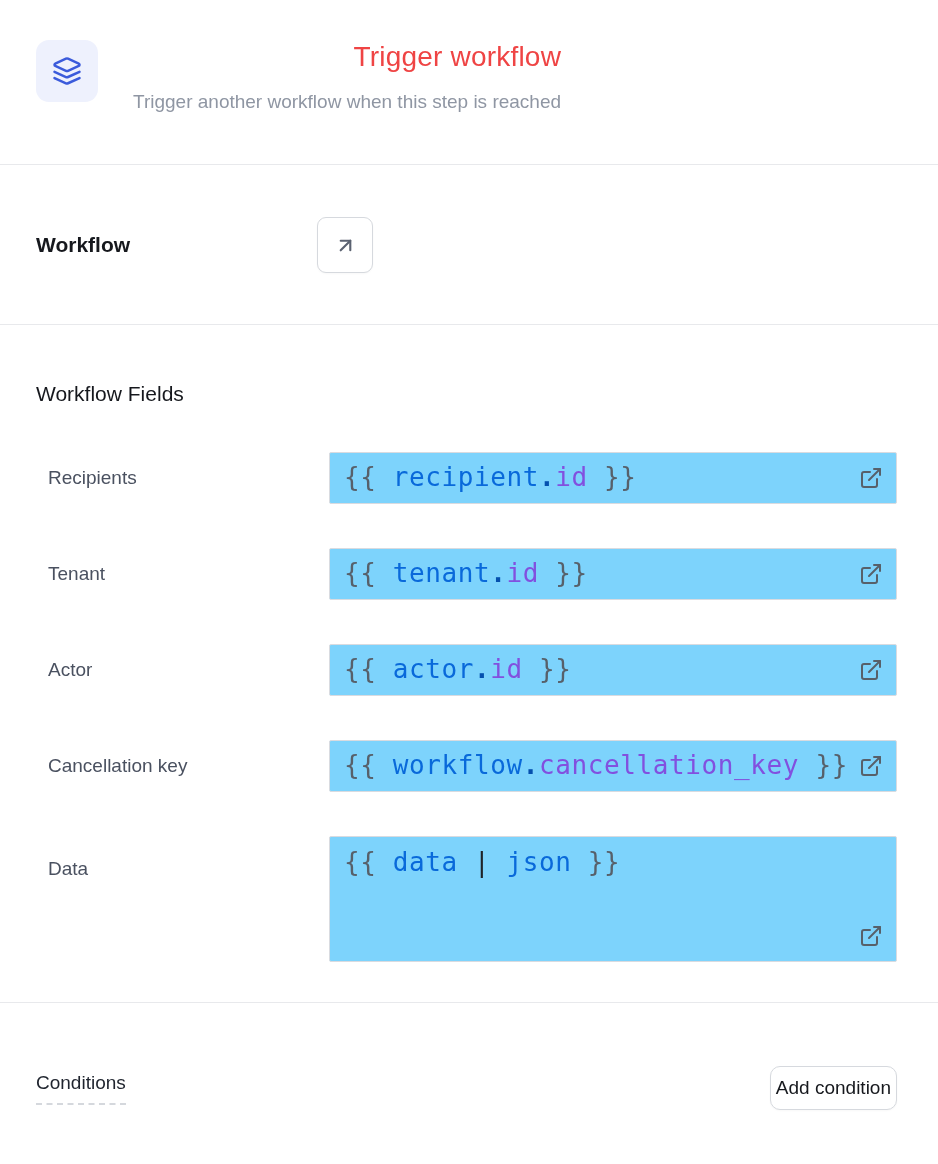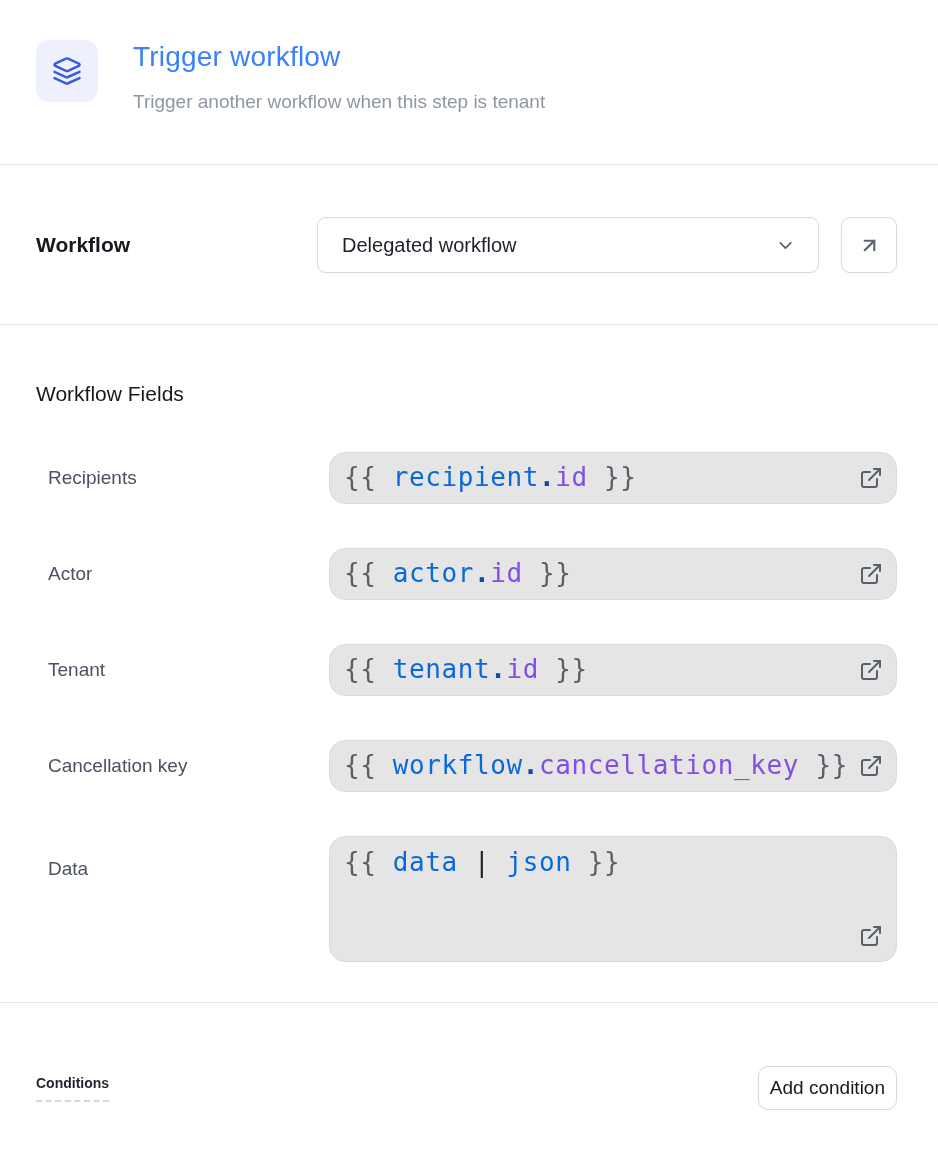--- a/index.html
+++ b/index.html
@@ -14,21 +14,21 @@
 
   
   .header { display: flex; align-items: flex-start; gap: 35px; padding: 40px 41px 51px 36px; }
   .icon-tile {
     width: 62px; height: 62px; border-radius: 13px;
     background: var(--icon-tile-bg, #eef1fd);
     display: flex; align-items: center; justify-content: center; flex-shrink: 0;
   }
   .icon-tile svg { width: 30px; height: 30px; stroke: var(--accent-blue, #3b5bdb); }
   .header-text { padding-top: 1px; }
-  .header-title { font-size: 28px; font-weight: 400; color: #3b82f6; letter-spacing: .2px; }
+  .header-title { font-size: 28px; font-weight: 400; color: #ef4444; letter-spacing: .2px; text-align: right; }
   .header-subtitle { margin-top: 18px; font-size: 19px; font-weight: 400; color: #8f96a3; }
 
   .divider { border: 0; border-top: 1px solid #e8e9ec; }
 
   
   .workflow-row { display: flex; align-items: center; padding: 52px 41px 51px 36px; }
   .row-label { width: 281px; flex-shrink: 0; font-size: 21px; font-weight: 700; color: #16181d; }
   .select-group { display: flex; align-items: center; gap: 22px; flex: 1; }
   .select {
     flex: 1; height: 56px; background: #fff;
@@ -47,22 +47,22 @@
   }
 
   
   .fields-section { padding: 0 41px 0 36px; }
   .fields-heading { margin: 57px 0 46px 0; font-size: 21px; font-weight: 400; color: #16181d; }
   .field-row { display: flex; align-items: center; margin-bottom: 44px; margin-left: 12px; }
   .field-row.multiline { align-items: flex-start; margin-bottom: 40px; }
   .field-label { width: 281px; flex-shrink: 0; font-size: 19px; font-weight: 400; color: #4a5160; }
   .field-row.multiline .field-label { padding-top: 22px; }
   .code-input {
-    position: relative; flex: 1; height: 52px; background: #e5e5e5;
-    border: 1px solid #d9dbe0; border-radius: 16px;
+    position: relative; flex: 1; height: 52px; background: #7dd3fc;
+    border: 1px solid #d9dbe0; border-radius: 2px;
     display: flex; align-items: center;
     padding: 0 48px 0 14px; cursor: text;
   }
   .field-row.multiline .code-input { height: 126px; align-items: flex-start; padding-top: 9px; }
   .code-input code {
     font-family: "DejaVu Sans Mono", monospace;
     font-size: 26px; letter-spacing: .6px; white-space: nowrap; line-height: 1.3;
   }
   .tok-delimiter { color: var(--tok-delimiter, #57606a); }
   .tok-variable  { color: var(--tok-variable,  #0969da); }
@@ -75,27 +75,27 @@
   }
   .field-row.multiline .ext-icon { top: auto; bottom: 13px; transform: none; }
   .ext-icon svg { stroke: #57606a; }
 
   
   .conditions-row {
     display: flex; align-items: center; justify-content: space-between;
     padding: 63px 41px 0 36px;
   }
   .conditions-heading {
-    font-size: 14px; font-weight: 700; color: #1f242e;
+    font-size: 19px; font-weight: 400; color: #1f242e;
     display: inline-block; border-bottom: 2px dashed #d5d8dd; padding-bottom: 9px;
   }
   .add-condition-btn {
     font-family: "Liberation Sans", sans-serif;
     background: #fff; border: 1px solid #d6d9de; border-radius: 10px;
-    height: 44px; padding: 0 11px; cursor: pointer;
+    height: 44px; padding: 0 5px; cursor: pointer;
     font-size: 19px; font-weight: 500; color: #16181d;
     box-shadow: 0 1px 2px rgba(16,24,40,.03);
   }
 </style>
 </head>
 <body>
 
 <div class="panel">
 
   <div class="header">
@@ -103,37 +103,29 @@
       <span style="display:flex">
         <svg viewBox="0 0 24 24" fill="none" stroke-width="2" stroke-linecap="round" stroke-linejoin="round" width="30" height="30">
           <path d="M12.83 2.18a2 2 0 0 0-1.66 0L2.6 6.08a1 1 0 0 0 0 1.83l8.58 3.91a2 2 0 0 0 1.66 0l8.58-3.9a1 1 0 0 0 0-1.83Z"></path>
           <path d="m22 12.65-9.17 4.16a2 2 0 0 1-1.66 0L2 12.65"></path>
           <path d="m22 17.65-9.17 4.16a2 2 0 0 1-1.66 0L2 17.65"></path>
         </svg>
       </span>
     </div>
     <div class="header-text">
       <div class="header-title">Trigger workflow</div>
-      <div class="header-subtitle">Trigger another workflow when this step is tenant</div>
+      <div class="header-subtitle">Trigger another workflow when this step is reached</div>
     </div>
   </div>
 
   <hr class="divider">
 
   <div class="workflow-row">
     <div class="row-label">Workflow</div>
     <div class="select-group">
-      <div class="select">
-        <span class="select-value">Delegated workflow</span>
-        <span style="display:flex">
-          <svg viewBox="0 0 24 24" fill="none" stroke-width="2" stroke-linecap="round" stroke-linejoin="round" width="21" height="21">
-            <path d="m6 9 6 6 6-6"></path>
-          </svg>
-        </span>
-      </div>
       <button class="icon-btn">
         <span style="display:flex">
           <svg viewBox="0 0 24 24" fill="none" stroke-width="2.2" stroke-linecap="round" stroke-linejoin="round" width="23" height="23">
             <path d="M7 7h10v10"></path>
             <path d="M7 17 17 7"></path>
           </svg>
         </span>
       </button>
     </div>
   </div>
@@ -151,37 +143,37 @@
         <svg viewBox="0 0 24 24" fill="none" stroke-width="2" stroke-linecap="round" stroke-linejoin="round" width="24" height="24">
           <path d="M18 13v6a2 2 0 0 1-2 2H5a2 2 0 0 1-2-2V8a2 2 0 0 1 2-2h6"></path>
           <path d="M15 3h6v6"></path>
           <path d="M10 14 21 3"></path>
         </svg>
       </span>
     </div>
   </div>
 
   <div class="field-row">
+    <div class="field-label">Tenant</div>
+    <div class="code-input">
+      <code><span class="tok-delimiter">{{ </span><span class="tok-variable">tenant</span><span class="tok-dot">.</span><span class="tok-property">id</span><span class="tok-delimiter"> }}</span></code>
+      <span class="ext-icon">
+        <svg viewBox="0 0 24 24" fill="none" stroke-width="2" stroke-linecap="round" stroke-linejoin="round" width="24" height="24">
+          <path d="M18 13v6a2 2 0 0 1-2 2H5a2 2 0 0 1-2-2V8a2 2 0 0 1 2-2h6"></path>
+          <path d="M15 3h6v6"></path>
+          <path d="M10 14 21 3"></path>
+        </svg>
+      </span>
+    </div>
+  </div>
+
+  <div class="field-row">
     <div class="field-label">Actor</div>
     <div class="code-input">
       <code><span class="tok-delimiter">{{ </span><span class="tok-variable">actor</span><span class="tok-dot">.</span><span class="tok-property">id</span><span class="tok-delimiter"> }}</span></code>
-      <span class="ext-icon">
-        <svg viewBox="0 0 24 24" fill="none" stroke-width="2" stroke-linecap="round" stroke-linejoin="round" width="24" height="24">
-          <path d="M18 13v6a2 2 0 0 1-2 2H5a2 2 0 0 1-2-2V8a2 2 0 0 1 2-2h6"></path>
-          <path d="M15 3h6v6"></path>
-          <path d="M10 14 21 3"></path>
-        </svg>
-      </span>
-    </div>
-  </div>
-
-  <div class="field-row">
-    <div class="field-label">Tenant</div>
-    <div class="code-input">
-      <code><span class="tok-delimiter">{{ </span><span class="tok-variable">tenant</span><span class="tok-dot">.</span><span class="tok-property">id</span><span class="tok-delimiter"> }}</span></code>
       <span class="ext-icon">
         <svg viewBox="0 0 24 24" fill="none" stroke-width="2" stroke-linecap="round" stroke-linejoin="round" width="24" height="24">
           <path d="M18 13v6a2 2 0 0 1-2 2H5a2 2 0 0 1-2-2V8a2 2 0 0 1 2-2h6"></path>
           <path d="M15 3h6v6"></path>
           <path d="M10 14 21 3"></path>
         </svg>
       </span>
     </div>
   </div>
 

